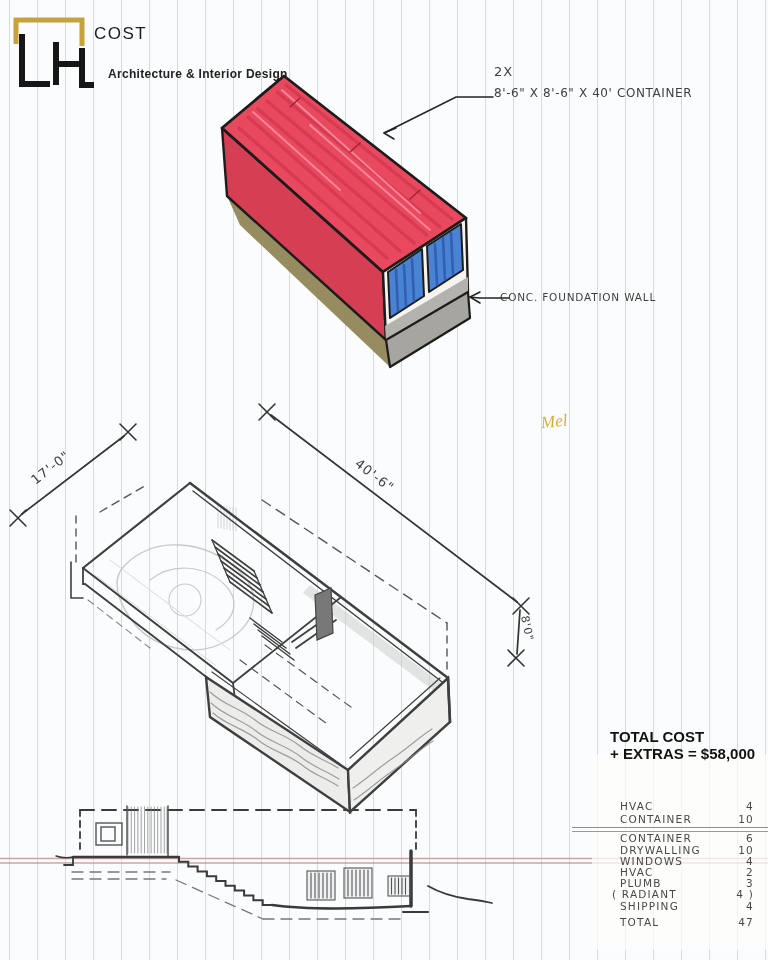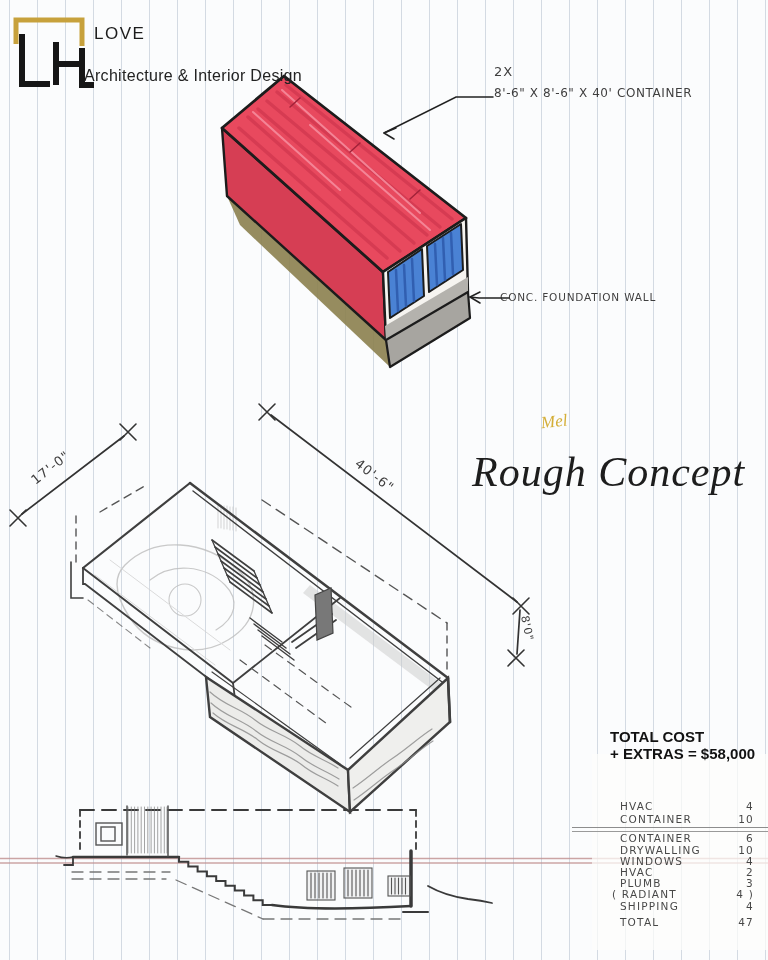--- a/index.html
+++ b/index.html
@@ -9,21 +9,21 @@
     background-image:repeating-linear-gradient(90deg,rgba(168,182,198,.48) 0 1.5px,transparent 1.5px 28px);
     background-position:9px 0;
     font-family:"Liberation Sans",sans-serif;
   }
   .abs{position:absolute;}
   svg.layer{position:absolute;left:0;top:0;z-index:1;}
   .txt{position:absolute;z-index:3;white-space:nowrap;color:#222;}
   
   .logo-love{left:94px;top:24px;font-size:17px;letter-spacing:1.5px;color:#1c1c1c;}
   .logo-homes{left:94px;top:45px;font-size:17px;letter-spacing:.5px;color:#1c1c1c;}
-  .logo-tag{left:84px;top:67px;font-size:16px;letter-spacing:.3px;color:#222;}
+  .logo-tag{left:108px;top:67px;font-size:12px;letter-spacing:.3px;color:#222;font-weight:bold;}
   
   .hand{font-family:"DejaVu Sans",sans-serif;color:#2b2b2b;opacity:.9;}
   .ann-qty{left:494px;top:64px;font-size:13px;letter-spacing:1px;}
   .ann-dims{left:494px;top:86px;font-size:12px;letter-spacing:.6px;}
   .ann-found{left:500px;top:291px;font-size:10.5px;letter-spacing:.8px;}
   .dim-17{left:28px;top:460px;font-size:13px;letter-spacing:1px;transform:rotate(-38deg);}
   .dim-40{left:352px;top:468px;font-size:13px;letter-spacing:1px;transform:rotate(37.5deg);}
   .dim-8{left:514px;top:622px;font-size:11px;letter-spacing:1px;transform:rotate(78deg);}
   .mel{left:541px;top:412px;font-size:17px;color:#d4ae37;font-style:italic;transform:rotate(-6deg);font-family:"Liberation Serif",serif;}
   .concept{left:472px;top:448px;font-size:42px;color:#1d1d1d;font-style:italic;font-family:"Liberation Serif",serif;letter-spacing:1px;}
@@ -207,31 +207,30 @@
     </g>
   </svg>
 
   <div class="abs" style="left:12px;top:12px;z-index:3;">
     <svg width="90" height="80" viewBox="0 0 90 80">
       <path d="M4,32 V8 H70 V34" fill="none" stroke="#c7a13c" stroke-width="5"></path>
       <path d="M10,22 V72 H38" fill="none" stroke="#161616" stroke-width="6"></path>
       <path d="M44,30 V73 M44,52 H70 M70,36 V73 H82" fill="none" stroke="#161616" stroke-width="6"></path>
     </svg>
   </div>
-  <div class="txt logo-love">LOVE</div>
+  <div class="txt logo-love">COST</div>
   <div class="txt logo-tag">Architecture &amp; Interior Design</div>
 
   <div class="txt hand ann-qty">2X</div>
   <div class="txt hand ann-dims">8'-6" X 8'-6" X 40'  CONTAINER</div>
   <div class="txt hand ann-found">CONC. FOUNDATION WALL</div>
   <div class="txt hand dim-17">17'-0"</div>
   <div class="txt hand dim-40">40'-6"</div>
   <div class="txt hand dim-8">8'0"</div>
   <div class="txt mel">Mel</div>
-  <div class="txt concept">Rough Concept</div>
 
   <div class="abs cost-patch"></div>
   <div class="txt cost-h">
     <div>TOTAL COST</div>
     <div>+ EXTRAS = $58,000</div>
   </div>
   <div class="sep2"></div>
 
   <div class="cost-row" style="top:800px">
     <span class="it">HVAC</span>

